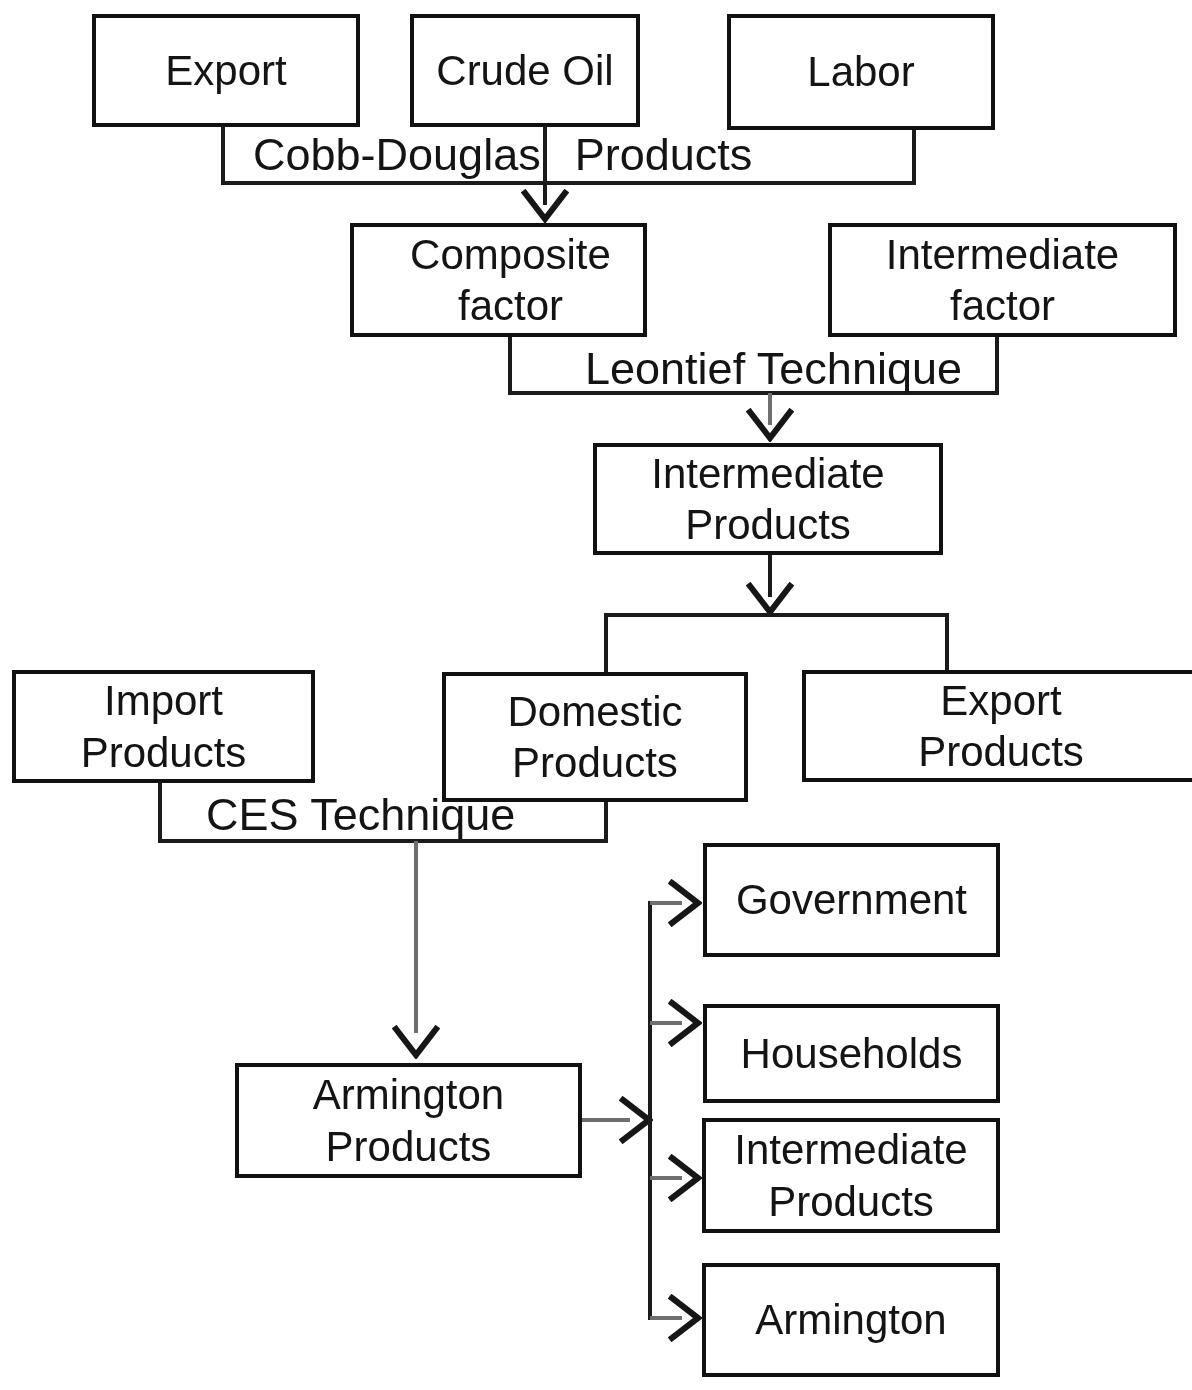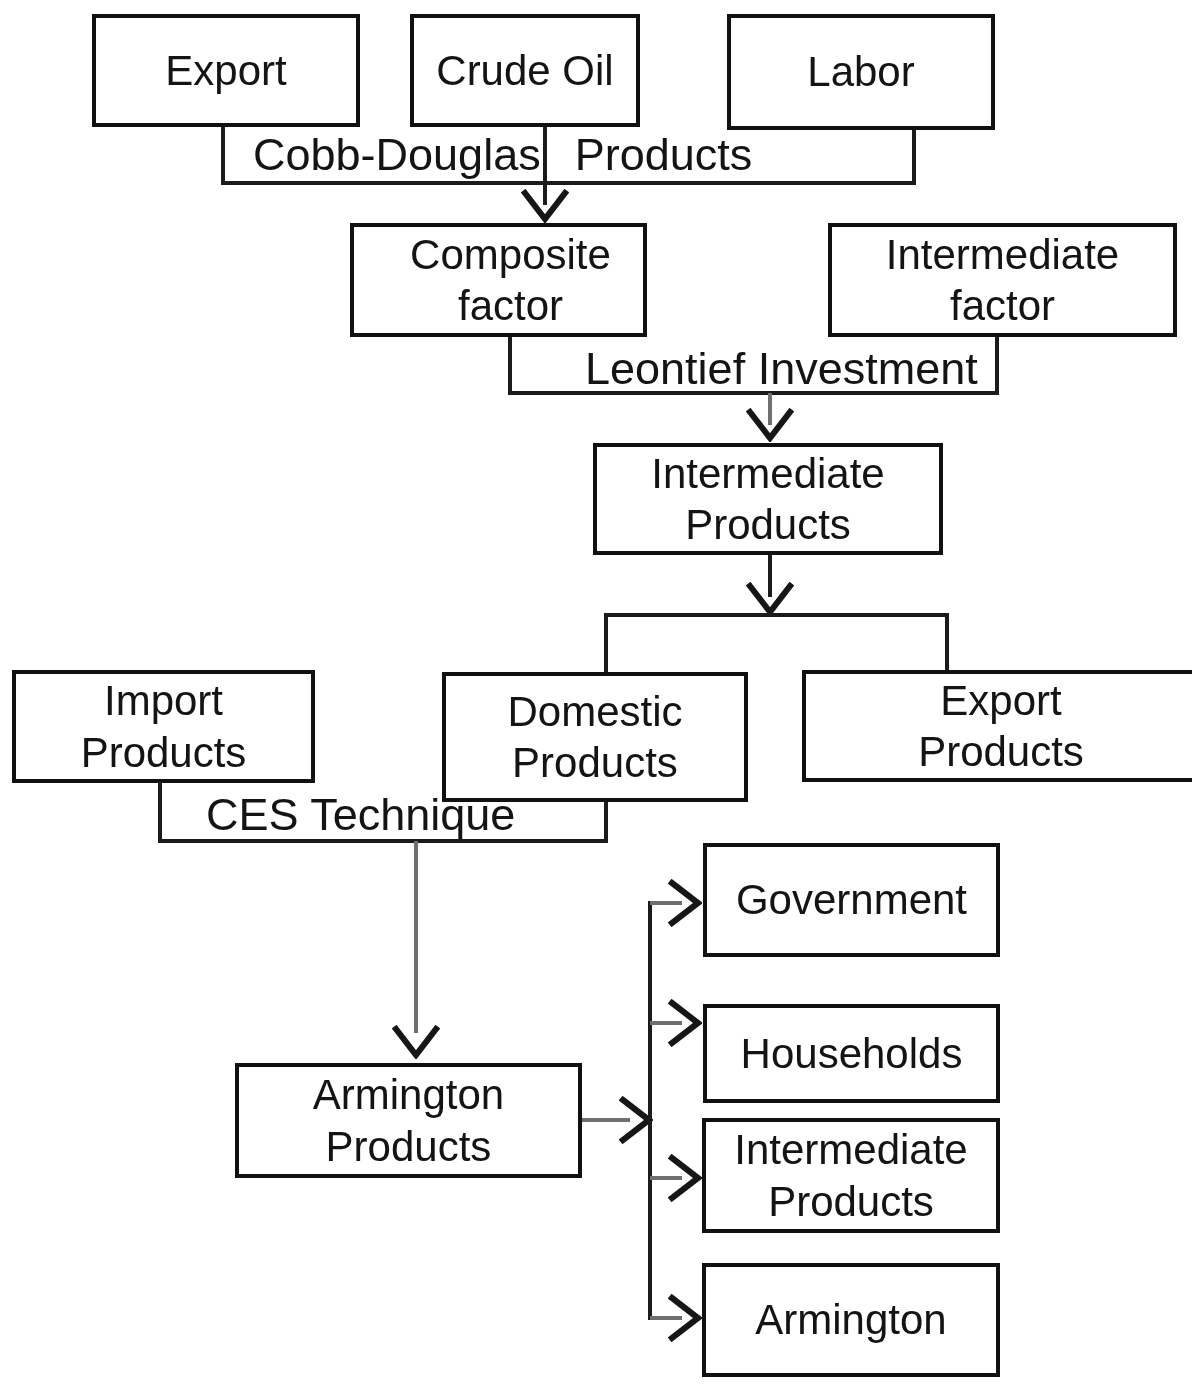--- a/index.html
+++ b/index.html
@@ -105,21 +105,21 @@
 
   <div class="hline gray" style="left:650px; top:1316px; width:32px;"></div>
   <svg class="chev" style="left:668px; top:1294px;" width="34" height="48" viewBox="0 0 34 48">
       <polyline points="4,4 30,24 4,44" fill="none" stroke="#161616" stroke-width="6" stroke-linecap="square"></polyline>
     </svg>
 
   <div class="tech tech-pair" id="t-cobb">
     <span>Cobb-Douglas</span>
     <span>Products</span>
   </div>
-  <div class="tech" id="t-leontief">Leontief Investment</div>
+  <div class="tech" id="t-leontief">Leontief Technique</div>
   <div class="tech" id="t-ces">CES Technique</div>
 
   <div class="node" id="n-capital">
       <span>Export</span>
     </div>
   <div class="node" id="n-labor">
       <span>Labor</span>
     </div>
   <div class="node" id="n-crude-oil">
       <span>Crude Oil</span>

